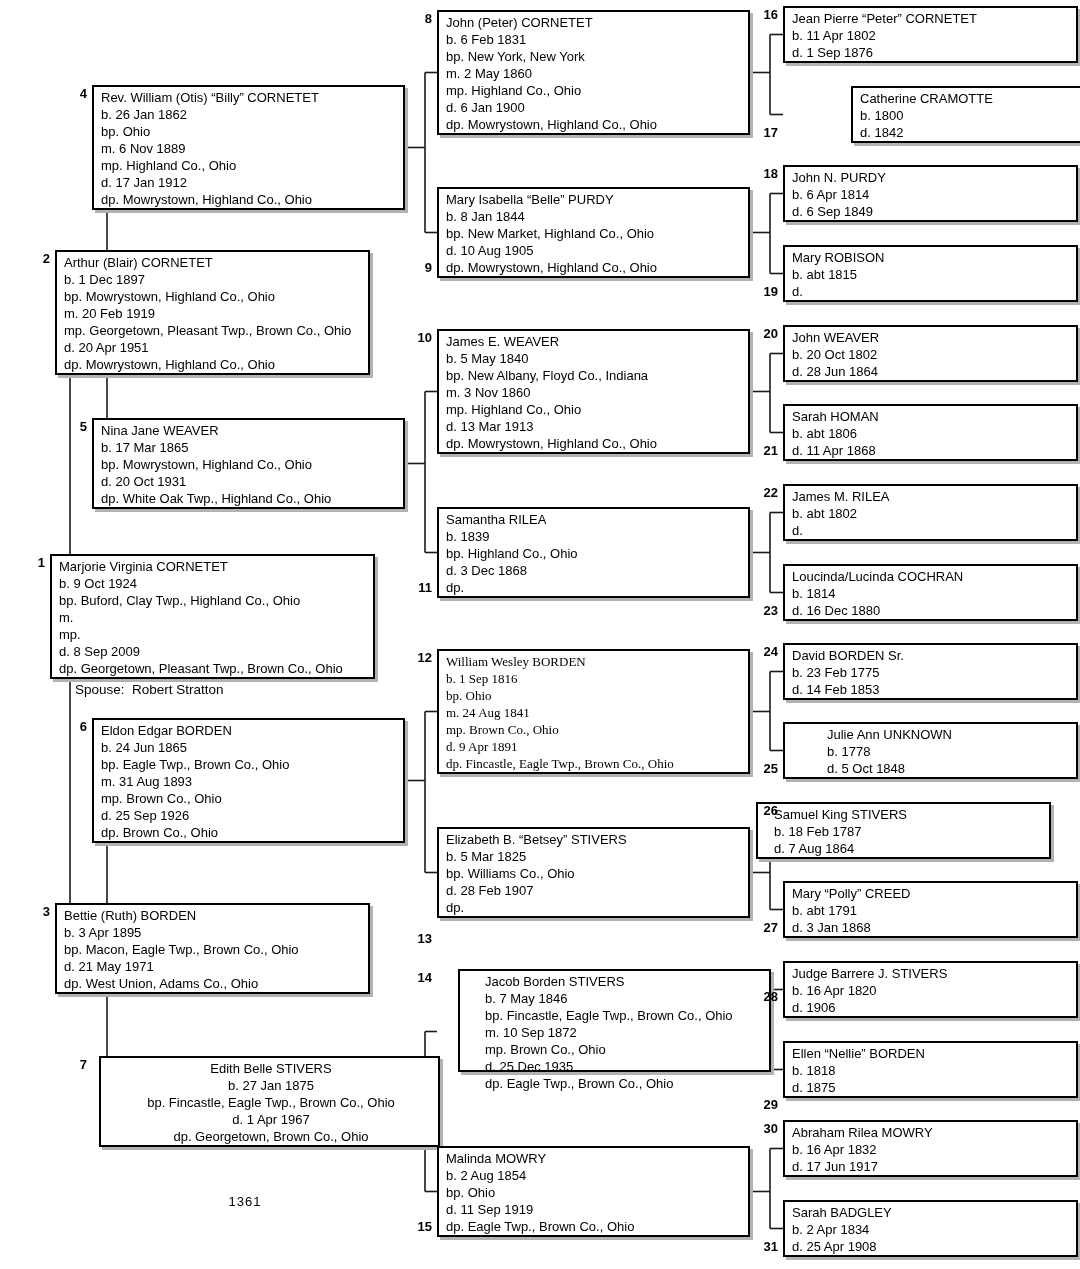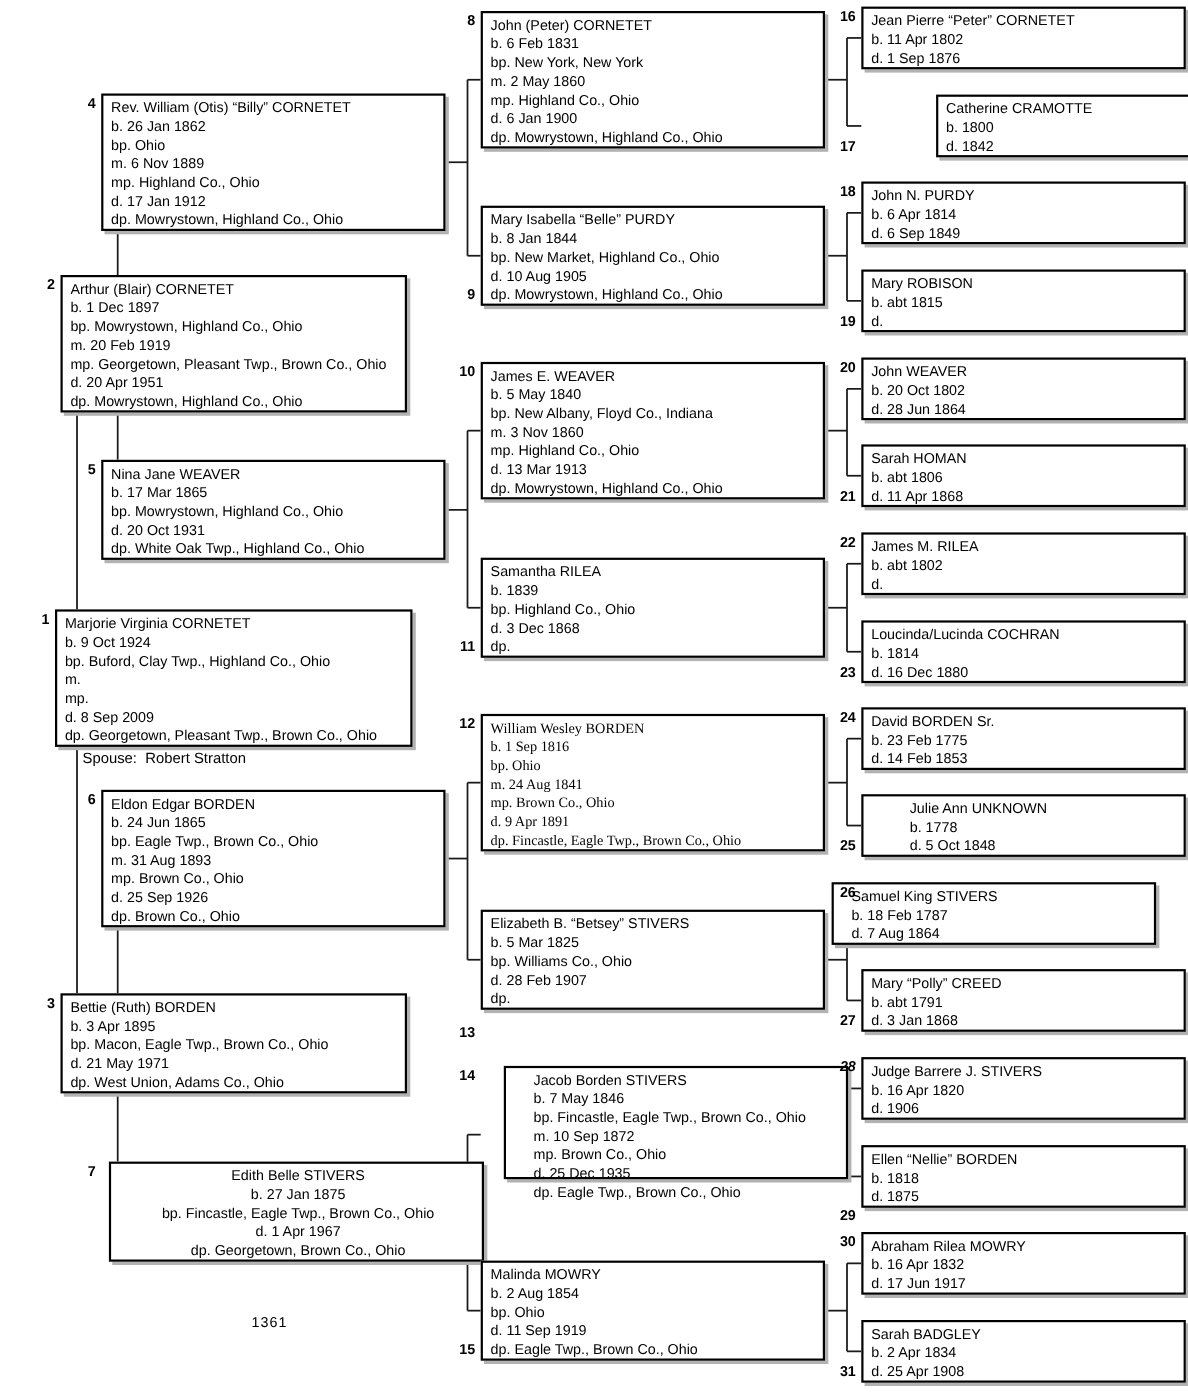--- a/index.html
+++ b/index.html
@@ -289,21 +289,21 @@
         <div class="pname">Mary “Polly” CREED</div>
         <div class="pline">b. abt 1791</div>
         <div class="pline">d. 3 Jan 1868</div>
       </div>
       <div class="pnum" style="left: 746px; top: 920px;">27</div>
       <div class="pbox" style="left: 783px; top: 961px; width: 295px; height: 57px;">
         <div class="pname">Judge Barrere J. STIVERS</div>
         <div class="pline">b. 16 Apr 1820</div>
         <div class="pline">d. 1906</div>
       </div>
-      <div class="pnum" style="left: 746px; top: 962px; font-style: italic;">28</div>
+      <div class="pnum" style="left: 746px; top: 989px;">28</div>
       <div class="pbox" style="left: 783px; top: 1041px; width: 295px; height: 57px;">
         <div class="pname">Ellen “Nellie” BORDEN</div>
         <div class="pline">b. 1818</div>
         <div class="pline">d. 1875</div>
       </div>
       <div class="pnum" style="left: 746px; top: 1080px; margin-top: 17px;">29</div>
       <div class="pbox" style="left: 783px; top: 1120px; width: 295px; height: 57px;">
         <div class="pname">Abraham Rilea MOWRY</div>
         <div class="pline">b. 16 Apr 1832</div>
         <div class="pline">d. 17 Jun 1917</div>

